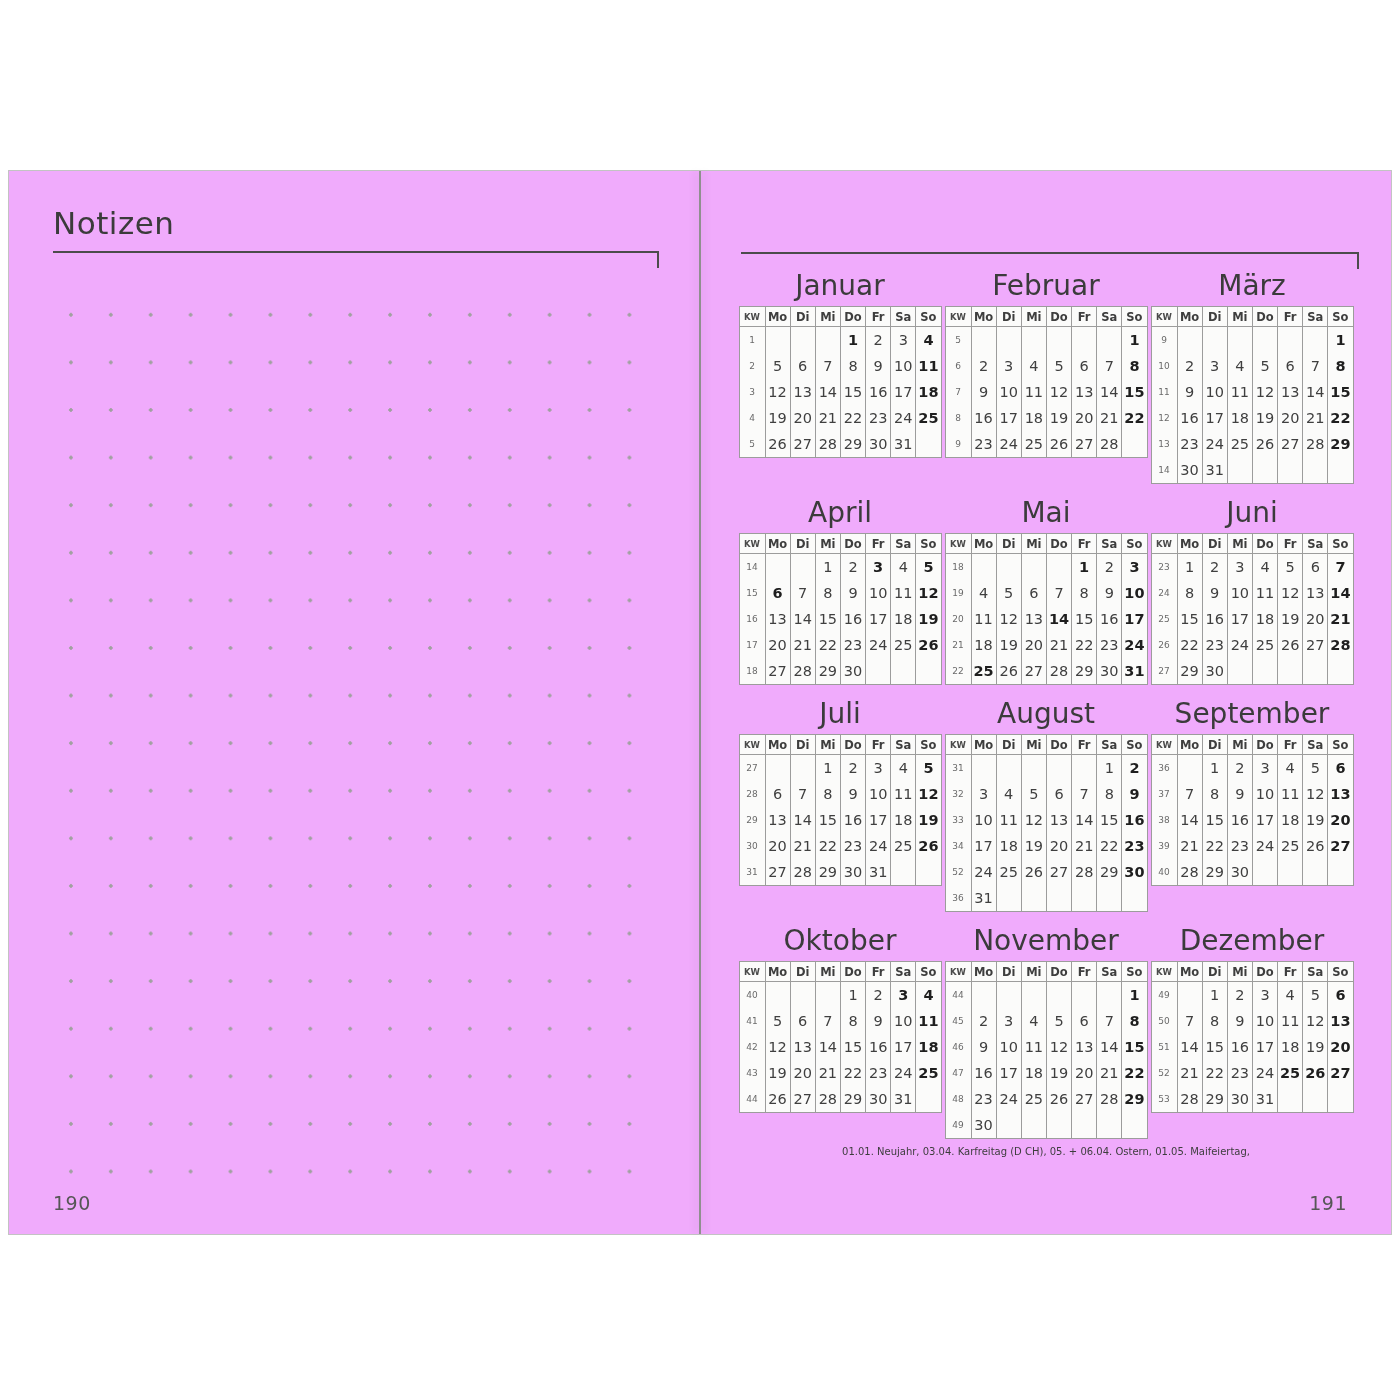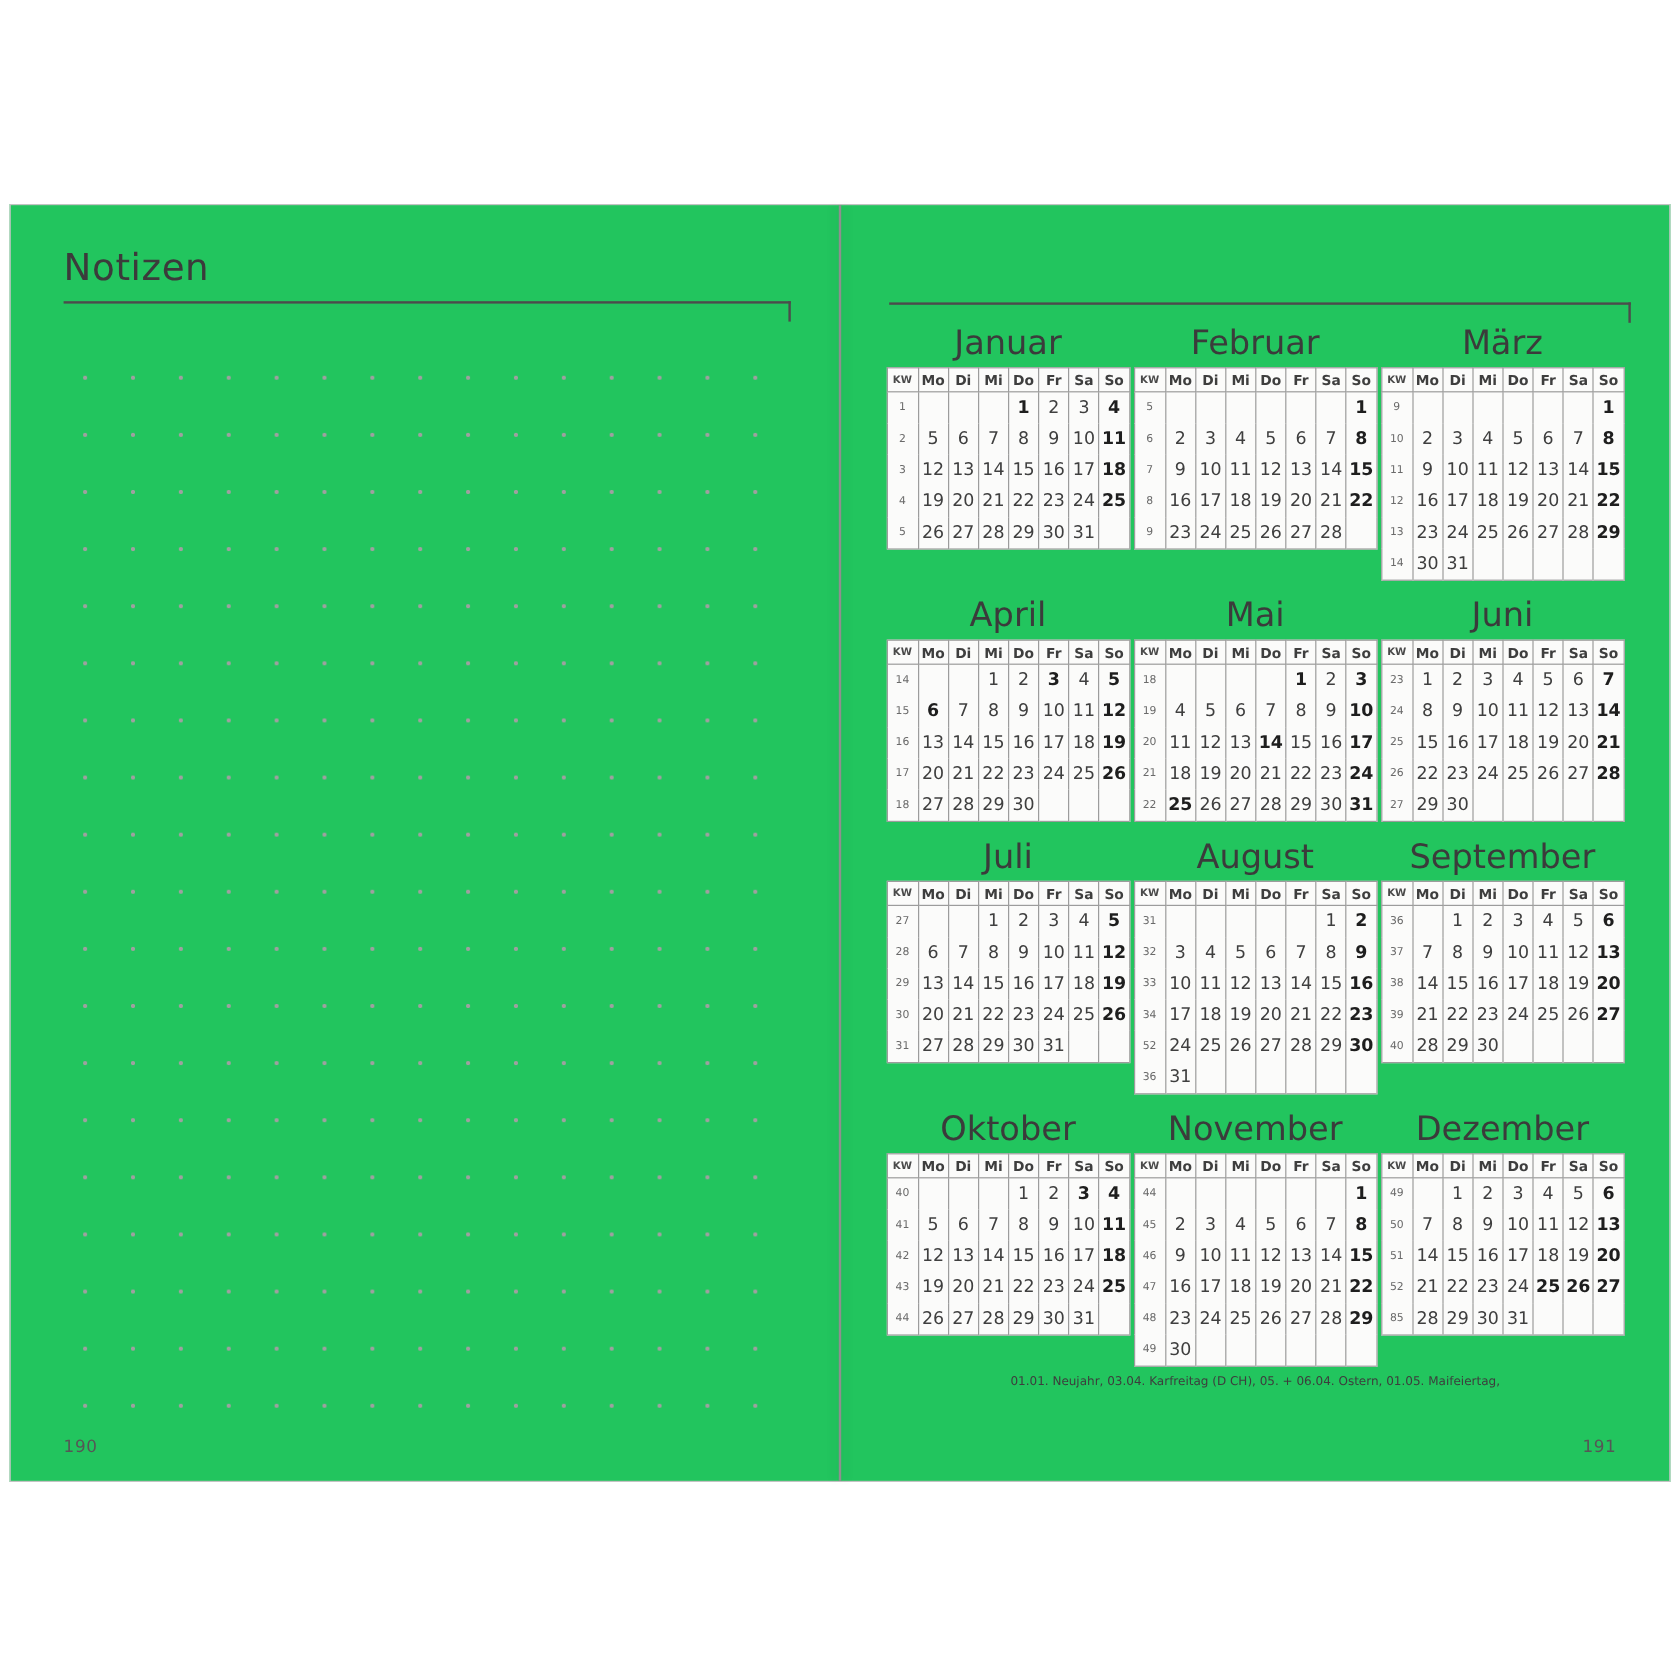--- a/index.html
+++ b/index.html
@@ -3,21 +3,21 @@
 <meta charset="utf-8">
 <style>
   html,body{margin:0;padding:0;}
   body{
     width:1400px;height:1400px;background:#ffffff;
     font-family:"DejaVu Sans","Liberation Sans",sans-serif;
     color:#3b3b3b;position:relative;overflow:hidden;
   }
   .spread{
     position:absolute;left:8px;top:170px;width:1382px;height:1063px;
-    background:#22c55e;border:1px solid #c3c3c3;
+    background:#f0abfc;border:1px solid #c3c3c3;
   }
   .page{position:absolute;top:0;height:100%;}
   .page-left{left:0;width:690px;}
   .page-right{left:692px;width:690px;}
   .spine{
     position:absolute;left:690px;top:0;bottom:0;width:2px;
     background:#8f8f8f;
     box-shadow:-4px 0 7px rgba(0,0,0,0.10),4px 0 7px rgba(0,0,0,0.10);
   }
   .notes-title{
@@ -29,21 +29,21 @@
     border-top:2.5px solid #4c4c4c;border-right:2.5px solid #4c4c4c;
   }
   .rule-left{left:44px;top:80px;width:604px;}
   .rule-right{left:40px;top:81px;width:616px;}
   .dotgrid{
     position:absolute;left:38px;top:112px;width:604px;height:908px;
     background-image:radial-gradient(circle,#a0a0a0 1.5px,rgba(0,0,0,0) 2.0px);
     background-size:39.9px 47.6px;background-position:4px 8px;
   }
   .pagenum{
-    position:absolute;bottom:20px;font-size:14px;color:#565656;letter-spacing:0.5px;
+    position:absolute;bottom:20px;font-size:19px;color:#565656;letter-spacing:0.5px;
   }
   .pagenum-left{left:44px;}
   .pagenum-right{right:44px;}
   .year-title{
     position:absolute;left:0;right:0;top:16px;margin:0;text-align:center;
     font-size:45px;font-weight:normal;color:#3b3b3b;letter-spacing:2px;
   }
   .months{
     position:absolute;left:0;right:0;top:98px;
     display:grid;grid-template-columns:repeat(3,203px);
@@ -1052,21 +1052,21 @@
                 <td class="kw">52</td>
                 <td>21</td>
                 <td>22</td>
                 <td>23</td>
                 <td>24</td>
                 <td class="b">25</td>
                 <td class="b">26</td>
                 <td class="b">27</td>
               </tr>
               <tr>
-                <td class="kw">85</td>
+                <td class="kw">53</td>
                 <td>28</td>
                 <td>29</td>
                 <td>30</td>
                 <td>31</td>
                 <td></td>
                 <td></td>
                 <td></td>
               </tr>
             </tbody>
           </table>

